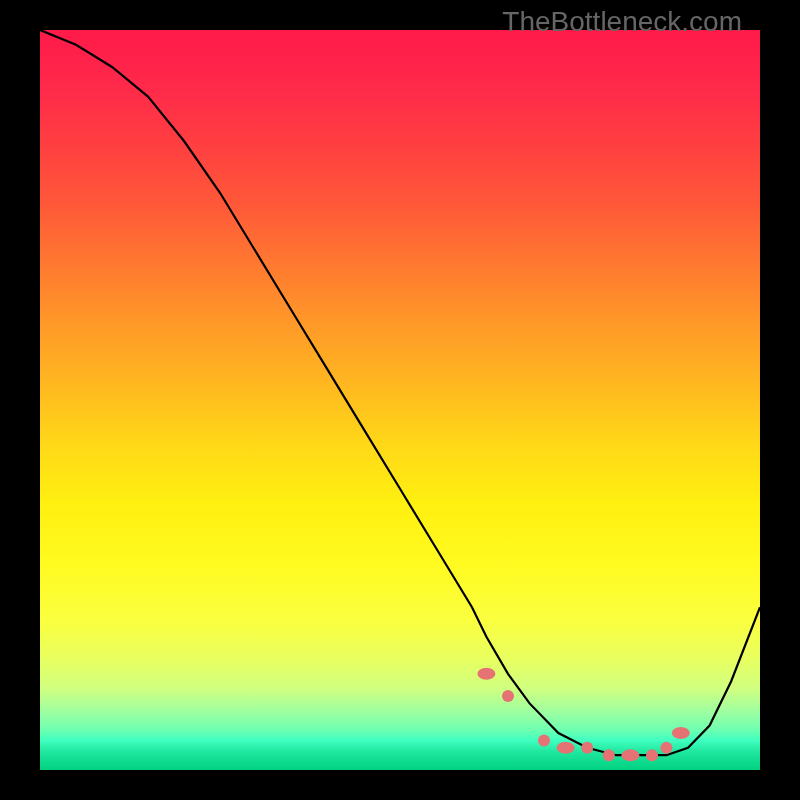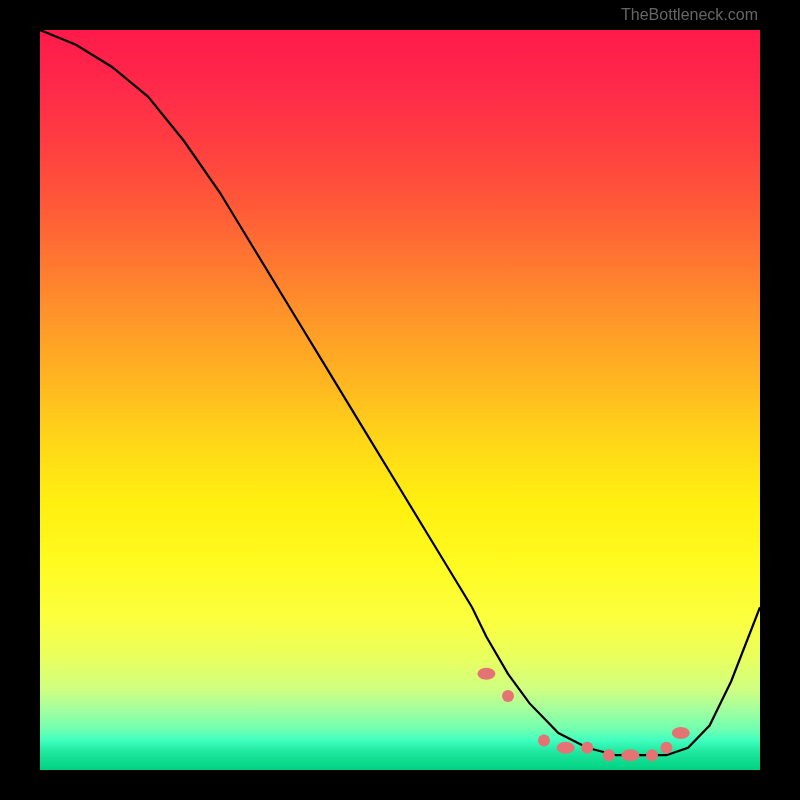--- a/index.html
+++ b/index.html
@@ -40,23 +40,23 @@
       #a0ffa0 92%,
       #70ffb0 94.5%,
       #40ffc0 96%,
       #20e8a0 97.5%,
       #00d080 100%
     );
   }
   .watermark {
     position: absolute;
     top: 6px;
-    right: 42px;
+    right: 58px;
     color: #666;
-    font-size: 16px;
+    font-size: 28px;
     font-weight: normal;
     z-index: 10;
   }
   svg.curve {
     position: absolute;
     left: 0;
     top: 0;
     width: 720px;
     height: 740px;
     z-index: 5;

